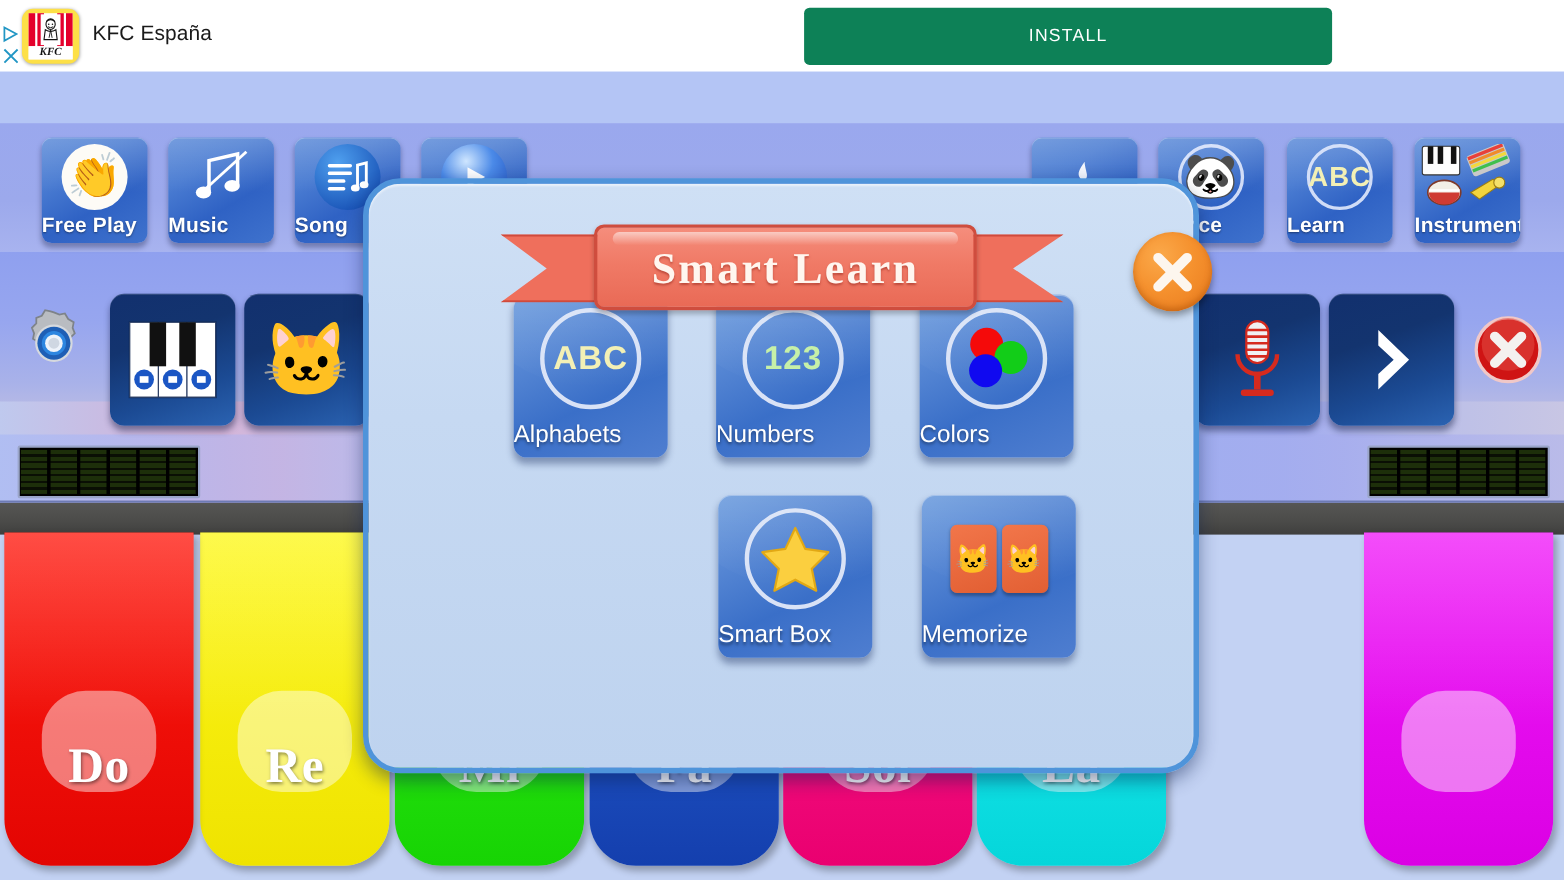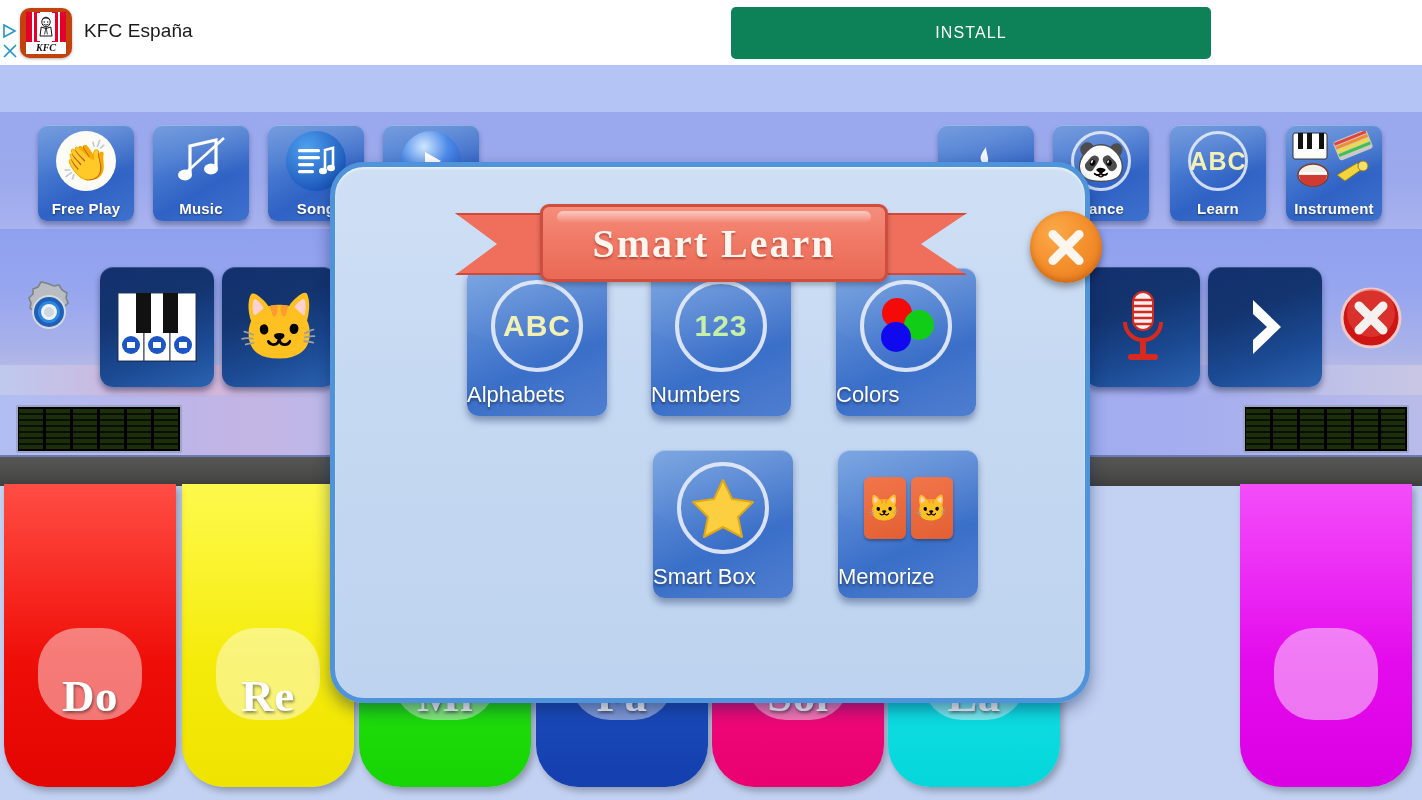--- a/index.html
+++ b/index.html
@@ -19,21 +19,21 @@
     color:#2196c4;font-size:17px;line-height:17px;
   }
   #ad-adchoices svg{display:block;}
   #ad-close{
     position:absolute;left:1px;top:42px;width:18px;height:18px;
     color:#2196c4;font-size:17px;line-height:18px;text-align:center;
     font-family:"Liberation Sans", sans-serif;
   }
   #ad-logo{
     position:absolute;left:20px;top:8px;width:52px;height:50px;
-    background:#c2410c;border-radius:10px;
+    background:#fde047;border-radius:10px;
     box-shadow:0 1px 3px rgba(0,0,0,.32);
     overflow:hidden;
   }
   .kfc-inner{
     position:absolute;left:6px;top:4px;width:40px;height:42px;
     background:#ffffff;
   }
   .kfc-stripe{position:absolute;top:0;width:6px;height:30px;background:#e4002b;}
   .kfc-face{
     position:absolute;left:11px;top:1px;width:18px;height:28px;
@@ -109,21 +109,21 @@
     cursor:pointer;
     overflow:hidden;
   }
   .tile .sheen{
     position:absolute;left:0;top:0;width:100%;height:52%;
     background:linear-gradient(180deg,rgba(255,255,255,.16),rgba(255,255,255,0));
     pointer-events:none;
   }
   .tile .tlabel{
     position:absolute;left:0;bottom:4px;width:100%;
-    text-align:center;color:#ffffff;font-size:15px;font-weight:bold;
+    color:#ffffff;font-size:19px;font-weight:bold;
     text-shadow:0 1px 2px rgba(0,0,0,.45);
     letter-spacing:.2px;
   }
   .tile .ticon{
     position:absolute;left:0;top:5px;width:100%;height:62px;
     display:flex;align-items:center;justify-content:center;
   }
   .menu-tile{width:96px;height:96px;top:60px;}
 
   .circ-icon{

